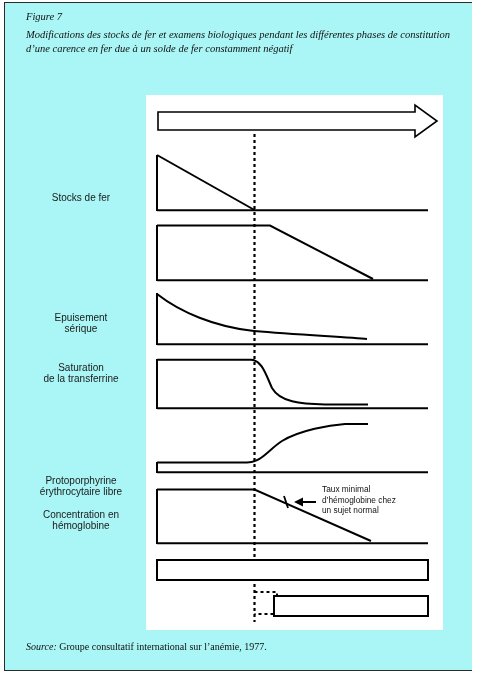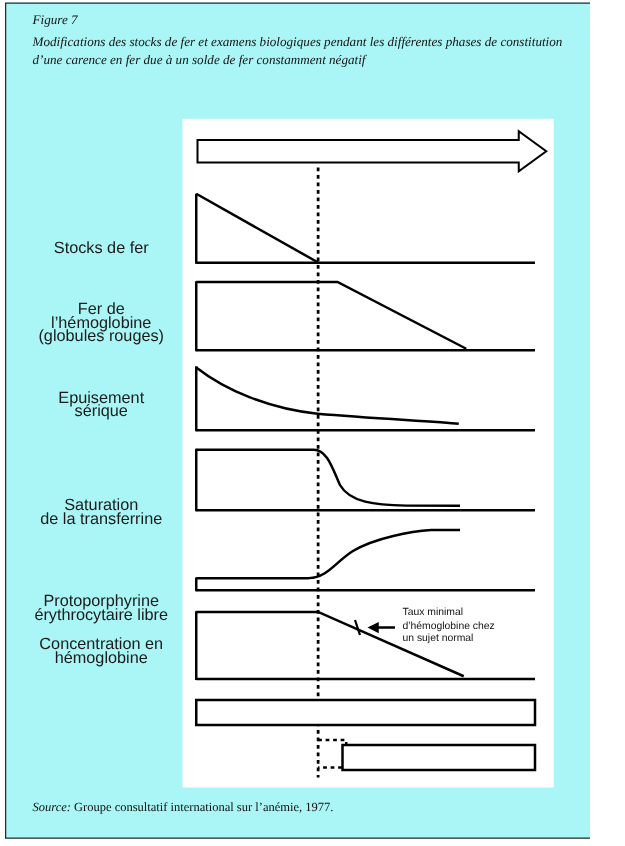--- a/index.html
+++ b/index.html
@@ -71,21 +71,21 @@
     top: 0;
     width: 500px;
     height: 677px;
     pointer-events: none;
   }
   .rowlabel {
     position: absolute;
     width: 122px;
     left: 20px;
     text-align: center;
-    font-size: 13px;
+    font-size: 10px;
     color: #1a1a1a;
     line-height: 11px;
   }
   .banner-text {
     position: absolute;
     font-size: 9px;
     font-weight: bold;
     color: #000;
     letter-spacing: 0.4px;
   }
@@ -118,32 +118,27 @@
     <span class="caption-line">Modifications des stocks de fer et examens biologiques pendant les différentes phases de constitution</span>
     <span class="caption-line">d’une carence en fer due à un solde de fer constamment négatif</span>
   </div>
 
   <div class="panel"></div>
 
   <div class="rowlabel" style="top:192px;">
     <div>Stocks de fer</div>
   </div>
 
-  <div class="rowlabel" style="top:241px;">
-    <div>Fer de</div>
-    <div>l’hémoglobine</div>
-    <div>(globules rouges)</div>
-  </div>
 
   <div class="rowlabel" style="top:312px;">
     <div>Epuisement</div>
     <div>sérique</div>
   </div>
 
-  <div class="rowlabel" style="top:398px;">
+  <div class="rowlabel" style="top:362px;">
     <div>Saturation</div>
     <div>de la transferrine</div>
   </div>
 
   <div class="rowlabel" style="top:443px;margin-top:32px;">
     <div>Protoporphyrine</div>
     <div>érythrocytaire libre</div>
   </div>
 
   <div class="rowlabel" style="top:509px;">

